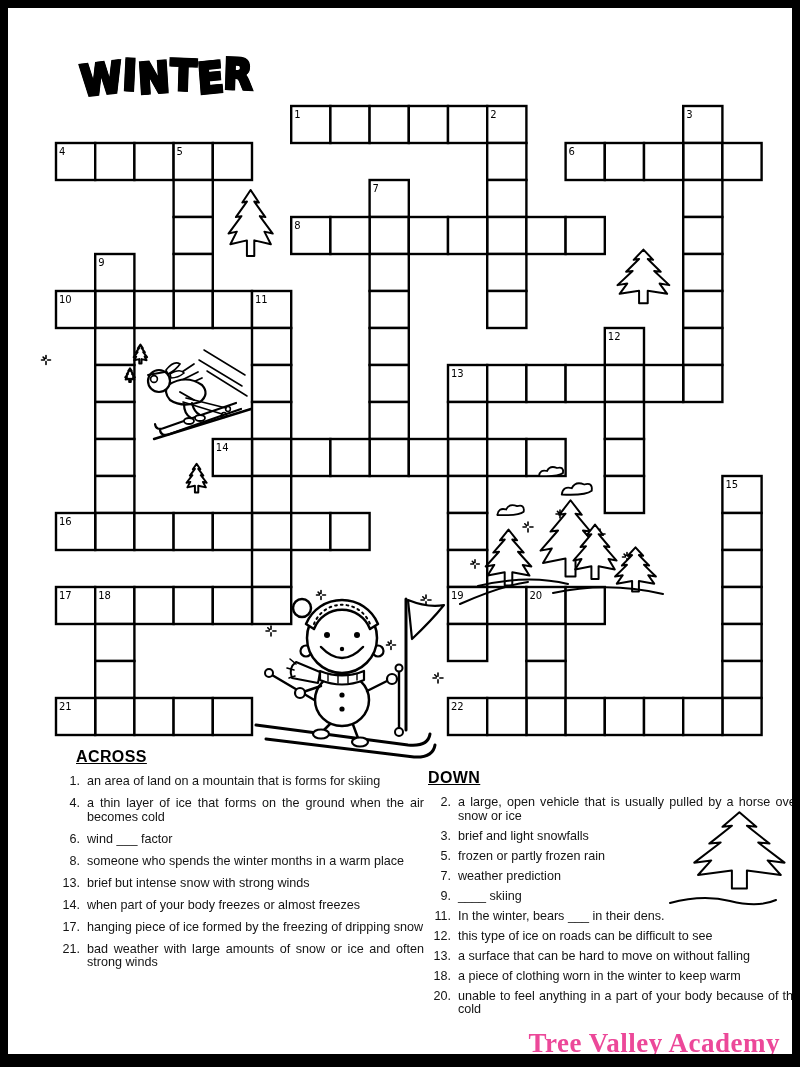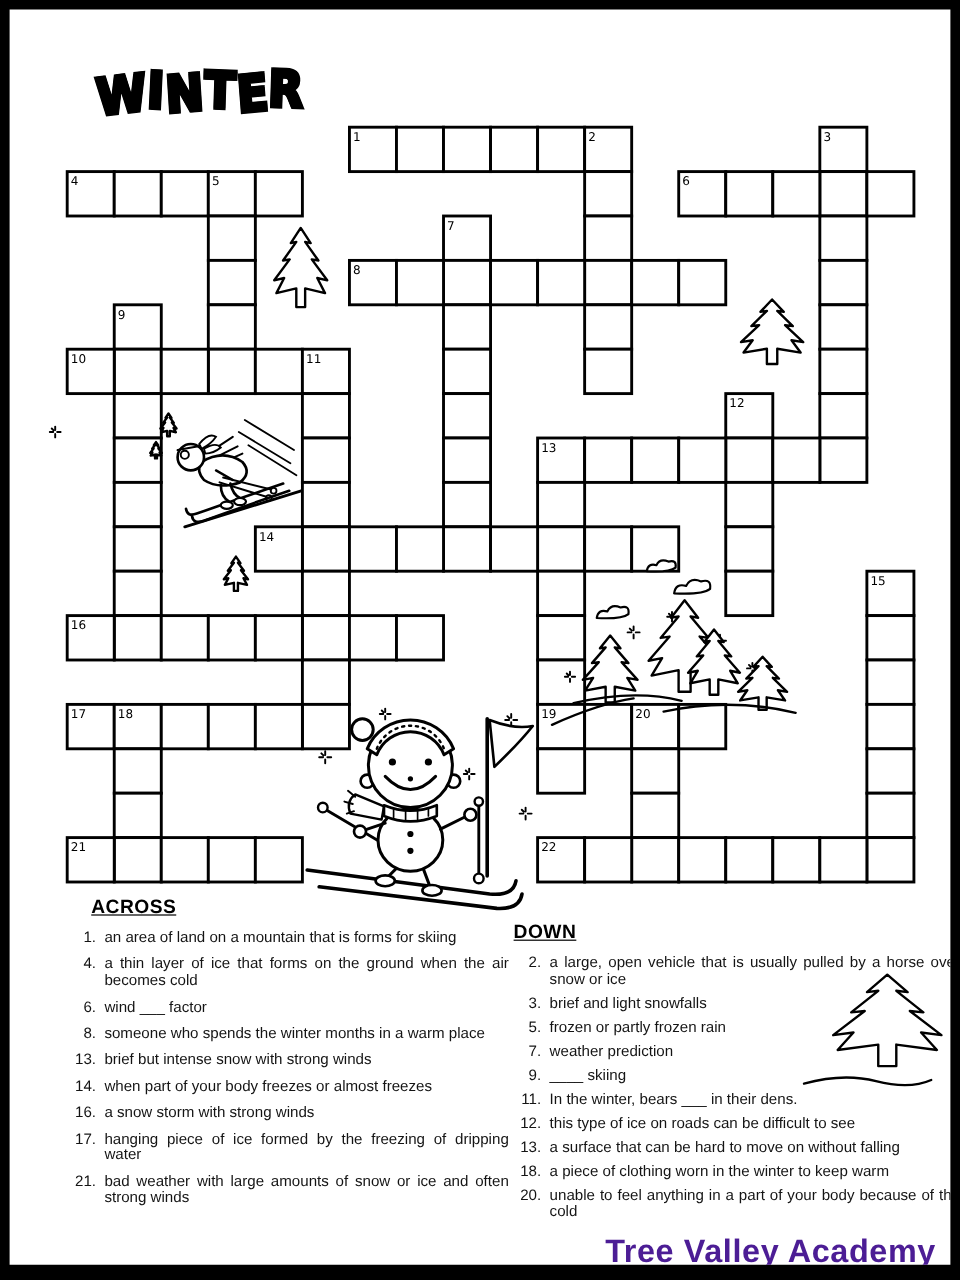--- a/index.html
+++ b/index.html
@@ -341,26 +341,22 @@
         </div>
         <div class="clue">
           <span class="num">13.</span>
           <span class="txt">brief but intense snow with strong winds</span>
         </div>
         <div class="clue">
           <span class="num">14.</span>
           <span class="txt">when part of your body freezes or almost freezes</span>
         </div>
         <div class="clue">
-          <span class="num">16.</span>
-          <span class="txt">a snow storm with strong winds</span>
-        </div>
-        <div class="clue">
           <span class="num">17.</span>
-          <span class="txt">hanging piece of ice formed by the freezing of dripping water</span>
+          <span class="txt">hanging piece of ice formed by the freezing of dripping snow</span>
         </div>
         <div class="clue">
           <span class="num">21.</span>
           <span class="txt">bad weather with large amounts of snow or ice and often strong winds</span>
         </div>
       </div>
   </div>
 
   <div class="clues down">
     <h2>DOWN</h2>
@@ -401,14 +397,14 @@
           <span class="num">18.</span>
           <span class="txt">a piece of clothing worn in the winter to keep warm</span>
         </div>
         <div class="clue">
           <span class="num">20.</span>
           <span class="txt">unable to feel anything in a part of your body because of the cold</span>
         </div>
       </div>
   </div>
 
-  <div class="logo" id="logo" style="color: #4c1d95;">Tree Valley Academy</div>
+  <div class="logo" id="logo" style="color: #ec4899; font-family: Liberation Serif, serif;">Tree Valley Academy</div>
 </div>
 
 </body></html>

